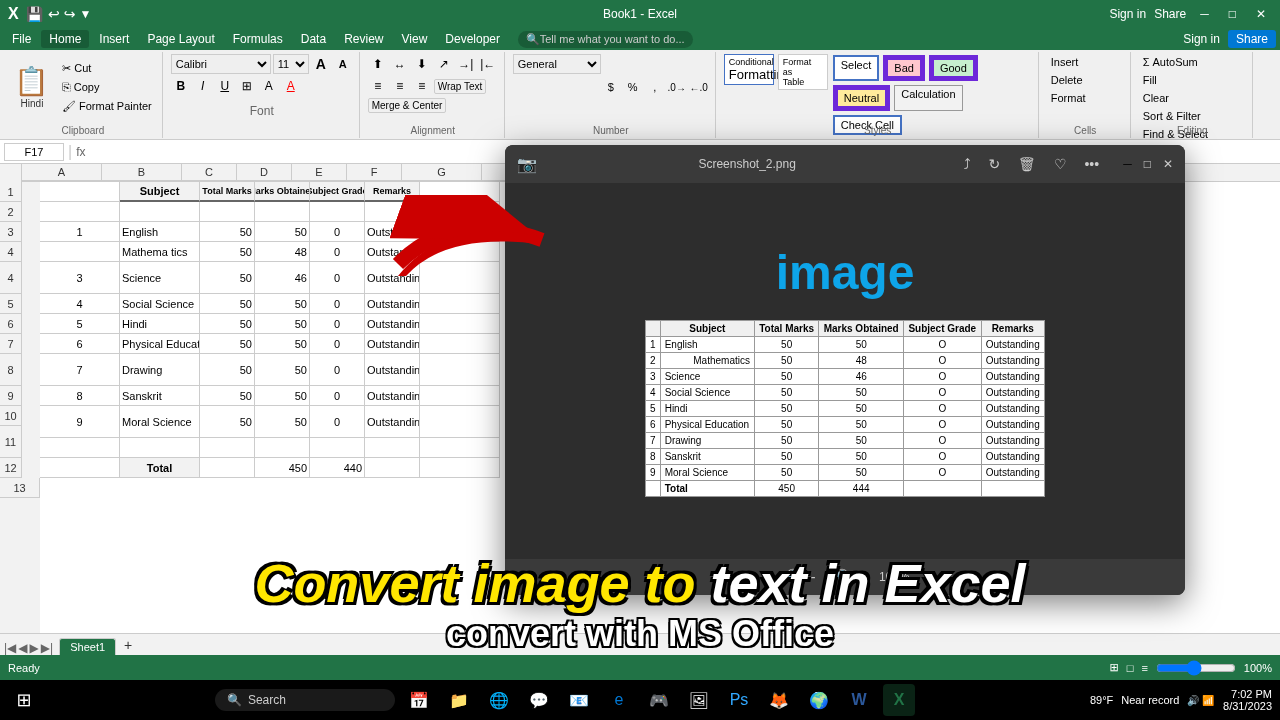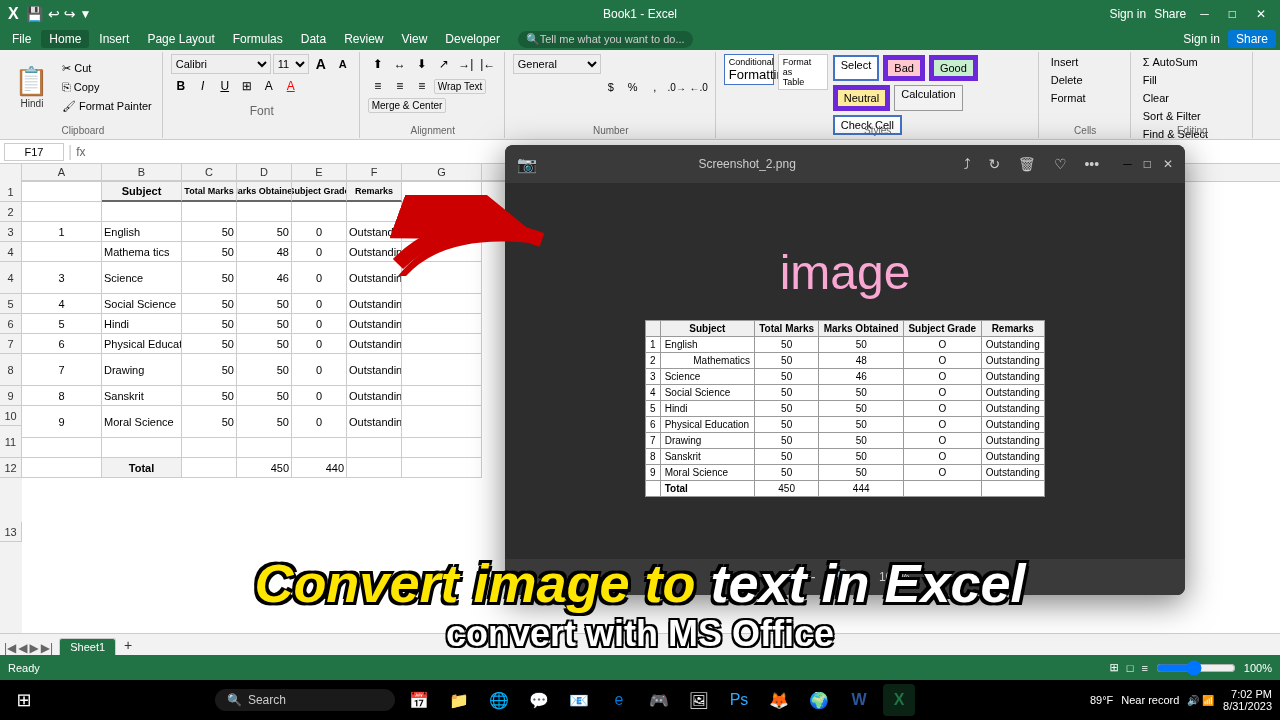--- a/index.html
+++ b/index.html
@@ -72,21 +72,21 @@
       display: flex; flex-direction: column; z-index: 10;
     }
     .viewer-titlebar {
       height: 38px; background: #3a3a3a; border-radius: 8px 8px 0 0; display: flex; align-items: center; padding: 0 12px; gap: 8px;
     }
     .viewer-title { flex: 1; text-align: center; color: #ccc; font-size: 12px; }
     .viewer-controls { display: flex; align-items: center; gap: 6px; }
     .viewer-btn { color: #ccc; font-size: 14px; cursor: pointer; padding: 2px 6px; border-radius: 3px; }
     .viewer-content { flex: 1; display: flex; flex-direction: column; align-items: center; justify-content: center; padding: 10px; }
     .viewer-image-area { flex: 1; width: 100%; display: flex; align-items: center; justify-content: center; flex-direction: column; }
-    .image-text { color: #f9a8d4; font-size: 48px; font-weight: normal; margin-bottom: 20px; }
+    .image-text { color: #0ea5e9; font-size: 48px; font-weight: bold; margin-bottom: 20px; }
     
     
     .inner-table { background: #fff; border-collapse: collapse; font-size: 10px; width: 400px; }
     .inner-table th, .inner-table td { border: 1px solid #999; padding: 2px 4px; }
     .inner-table th { background: #f0f0f0; font-weight: bold; text-align: center; }
     .inner-table td { text-align: center; }
     .inner-table td:nth-child(2) { text-align: left; }
 
     .viewer-bottom { height: 36px; display: flex; align-items: center; justify-content: center; gap: 8px; background: #3a3a3a; border-radius: 0 0 8px 8px; }
     .zoom-pct { color: #ccc; font-size: 12px; }
@@ -334,21 +334,21 @@
       <div class="row-num" style="height:20px;width:22px;">4</div>
       <div class="row-num" style="height:32px;width:22px;">4</div>
       <div class="row-num" style="height:20px;width:22px;">5</div>
       <div class="row-num" style="height:20px;width:22px;">6</div>
       <div class="row-num" style="height:20px;width:22px;">7</div>
       <div class="row-num" style="height:32px;width:22px;">8</div>
       <div class="row-num" style="height:20px;width:22px;">9</div>
       <div class="row-num" style="height:20px;width:22px;">10</div>
       <div class="row-num" style="height:32px;width:22px;">11</div>
       <div class="row-num" style="height:20px;width:22px;">12</div>
-      <div class="row-num" style="height:20px;width:22px;margin-top:44px;">13</div>
+      <div class="row-num" style="height:20px;width:40px;">13</div>
     </div>
 
     <div style="flex:1;overflow:hidden;display:flex;flex-direction:column;">
 
       <div class="cells-row" style="height:20px;">
         <div class="cell" style="width:80px;"></div>
         <div class="cell header-cell" style="width:80px;border-bottom:2px solid #666;">Subject</div>
         <div class="cell header-cell" style="width:55px;border-bottom:2px solid #666;font-size:9px;">Total Marks</div>
         <div class="cell header-cell" style="width:55px;border-bottom:2px solid #666;font-size:9px;">Marks Obtained</div>
         <div class="cell header-cell" style="width:55px;border-bottom:2px solid #666;font-size:9px;">Subject Grade</div>

